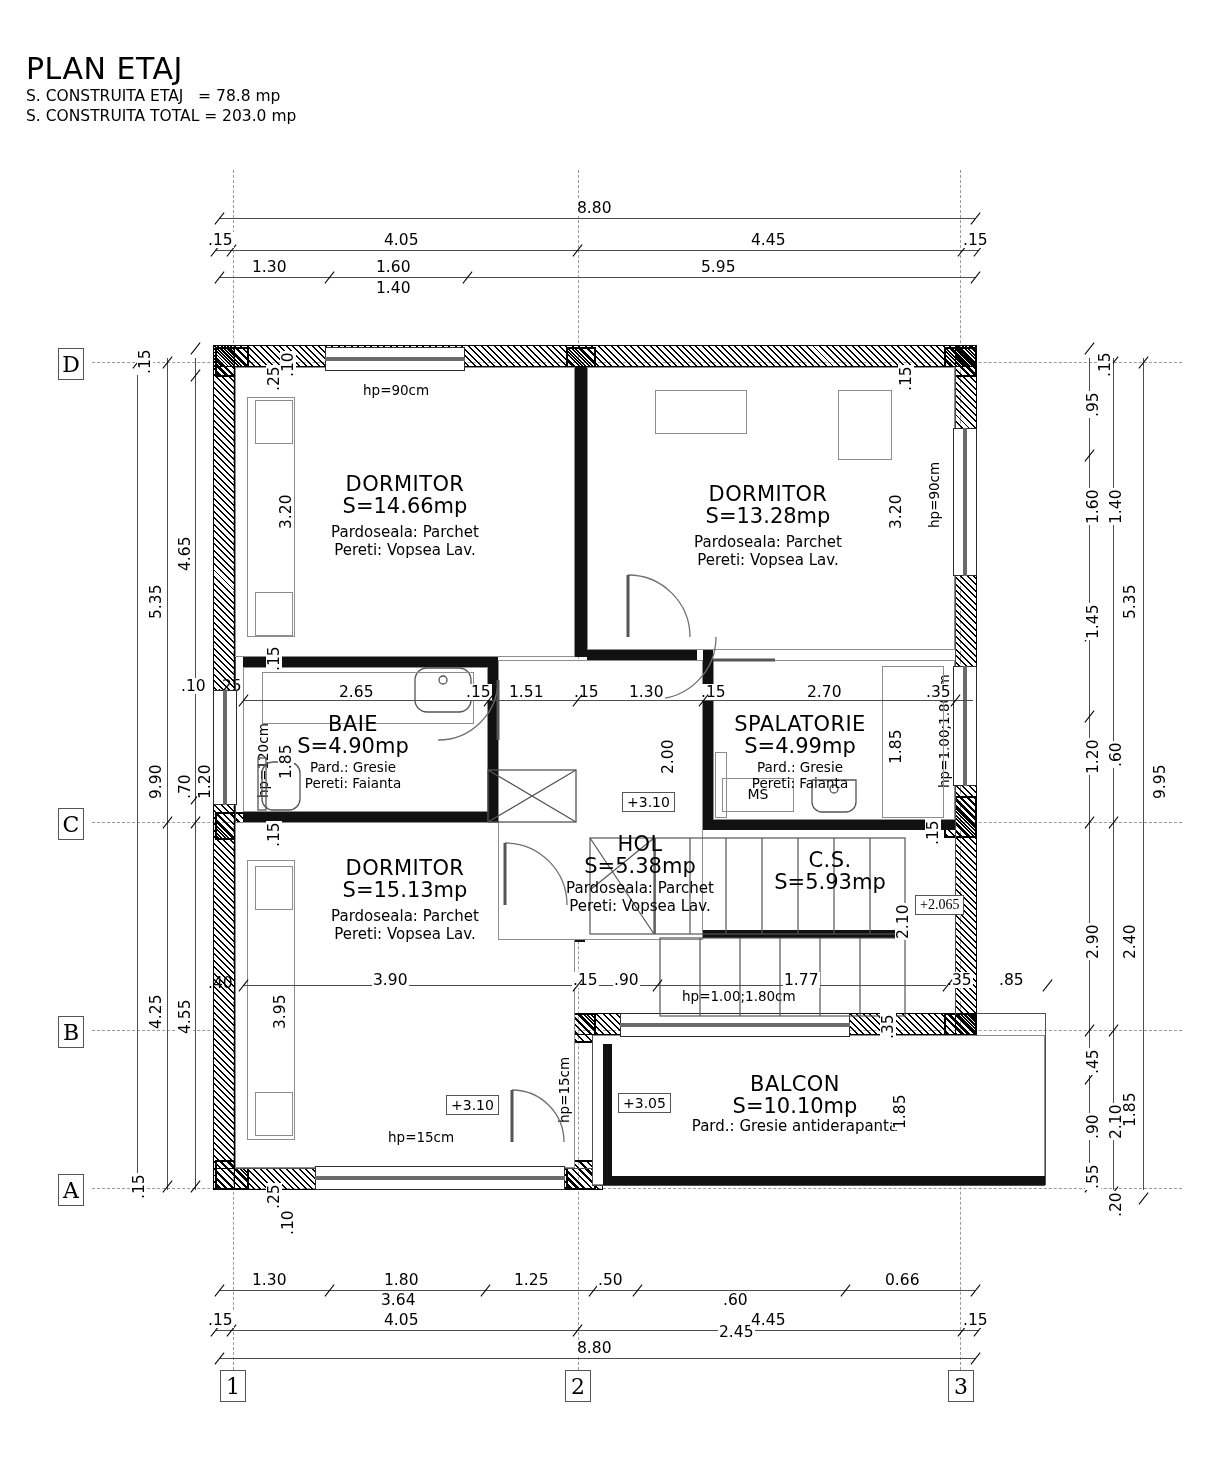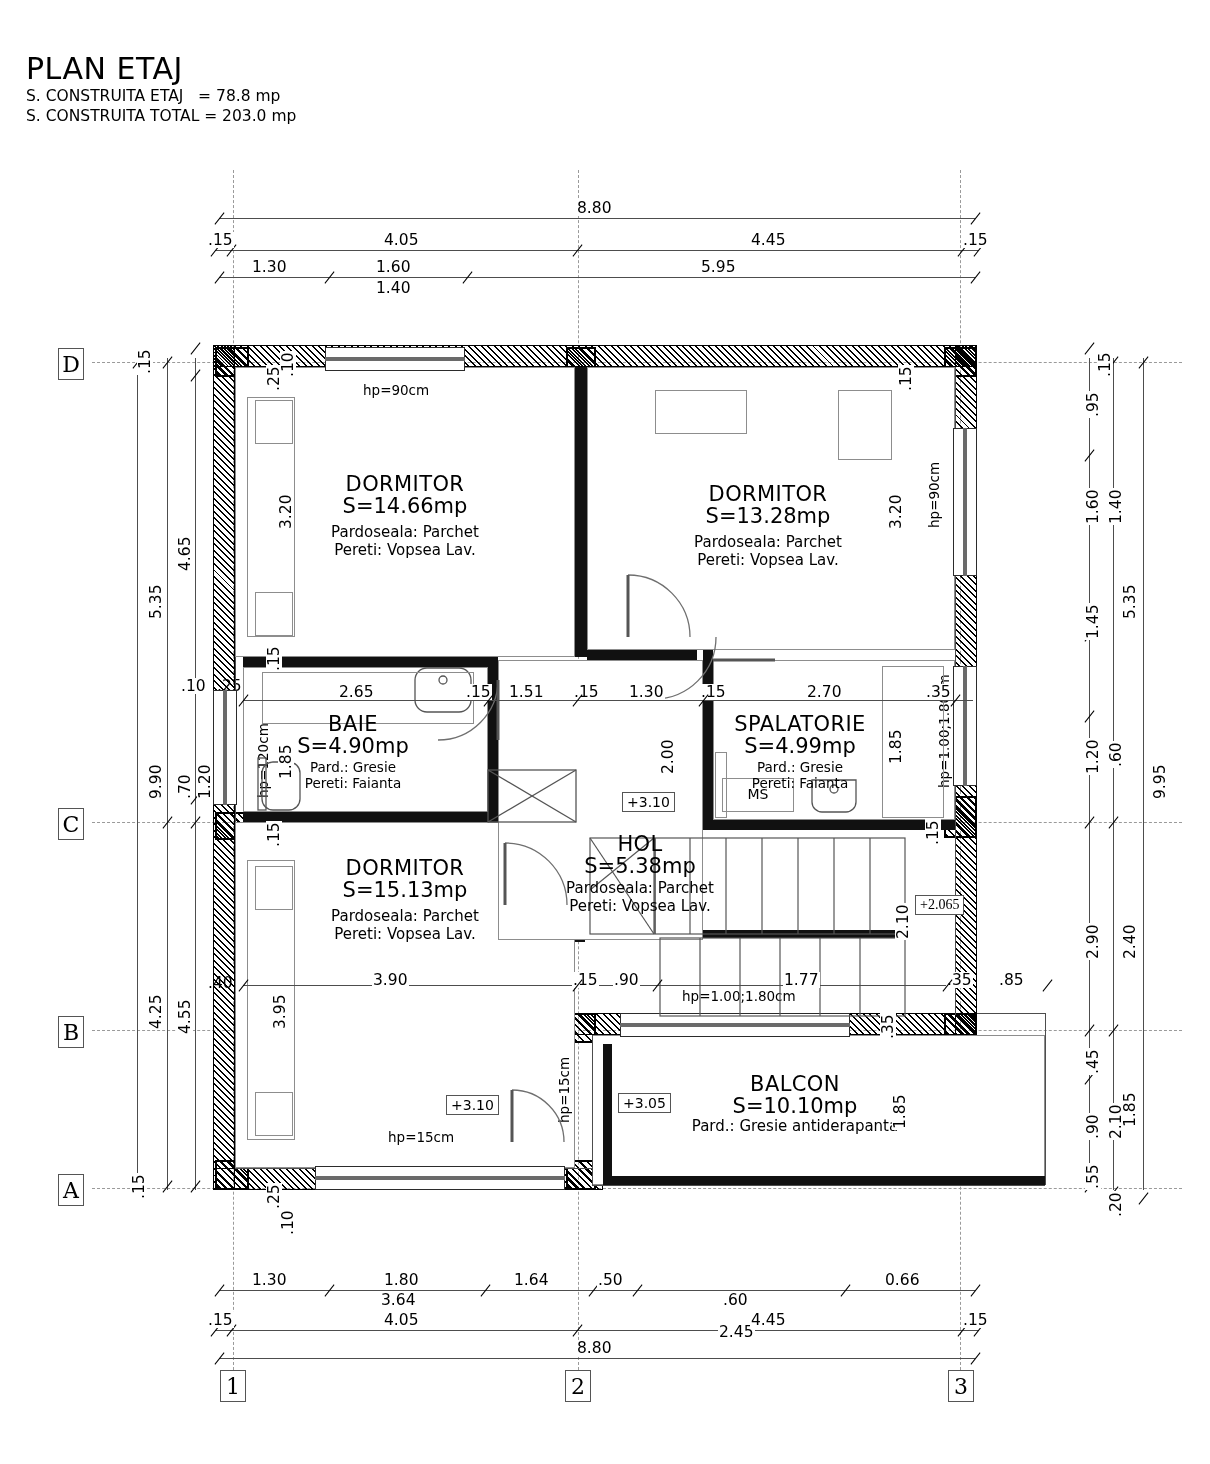--- a/index.html
+++ b/index.html
@@ -191,21 +191,21 @@
   <div class="tick" style="left:208px;top:1330px;"></div>
   <div class="tick" style="left:224px;top:1330px;"></div>
   <div class="tick" style="left:570px;top:1330px;"></div>
   <div class="tick" style="left:955px;top:1330px;"></div>
   <div class="tick" style="left:971px;top:1330px;"></div>
   <div class="tick" style="left:212px;top:1358px;"></div>
   <div class="tick" style="left:968px;top:1358px;"></div>
 
   <div class="dimtxt" style="left:251px;top:1272px;">1.30</div>
   <div class="dimtxt" style="left:383px;top:1272px;">1.80</div>
-  <div class="dimtxt" style="left:513px;top:1272px;">1.64</div>
+  <div class="dimtxt" style="left:513px;top:1272px;">1.25</div>
   <div class="dimtxt" style="left:597px;top:1272px;">.50</div>
   <div class="dimtxt" style="left:718px;top:1324px;">2.45</div>
   <div class="dimtxt" style="left:884px;top:1272px;">0.66</div>
   <div class="dimtxt" style="left:380px;top:1292px;">3.64</div>
   <div class="dimtxt" style="left:722px;top:1292px;">.60</div>
   <div class="dimtxt" style="left:207px;top:1312px;">.15</div>
   <div class="dimtxt" style="left:383px;top:1312px;">4.05</div>
   <div class="dimtxt" style="left:750px;top:1312px;">4.45</div>
   <div class="dimtxt" style="left:962px;top:1312px;">.15</div>
   <div class="dimtxt" style="left:576px;top:1340px;">8.80</div>
@@ -397,20 +397,24 @@
     <div class="rfin">Pereti: Vopsea Lav.</div>
   </div>
 
   <div class="rlabel" style="left:545px;top:832px;width:190px;">
     <div class="rname">HOL</div>
     <div class="rarea">S=5.38mp</div>
     <div class="rfin" style="margin-top:2px;">Pardoseala: Parchet</div>
     <div class="rfin">Pereti: Vopsea Lav.</div>
   </div>
 
+  <div class="rlabel" style="left:740px;top:848px;width:180px;">
+    <div class="rname">C.S.</div>
+    <div class="rarea">S=5.93mp</div>
+  </div>
 
   <div class="rlabel" style="left:680px;top:1072px;width:230px;">
     <div class="rname">BALCON</div>
     <div class="rarea">S=10.10mp</div>
     <div class="rfin">Pard.: Gresie antiderapanta</div>
   </div>
 
   <div class="lvlbox" style="left:622px;top:792px;">+3.10</div>
   <div class="lvlbox" style="left:446px;top:1095px;">+3.10</div>
   <div class="lvlbox" style="left:915px;top:895px;font-family:Liberation Serif, serif;">+2.065</div>

